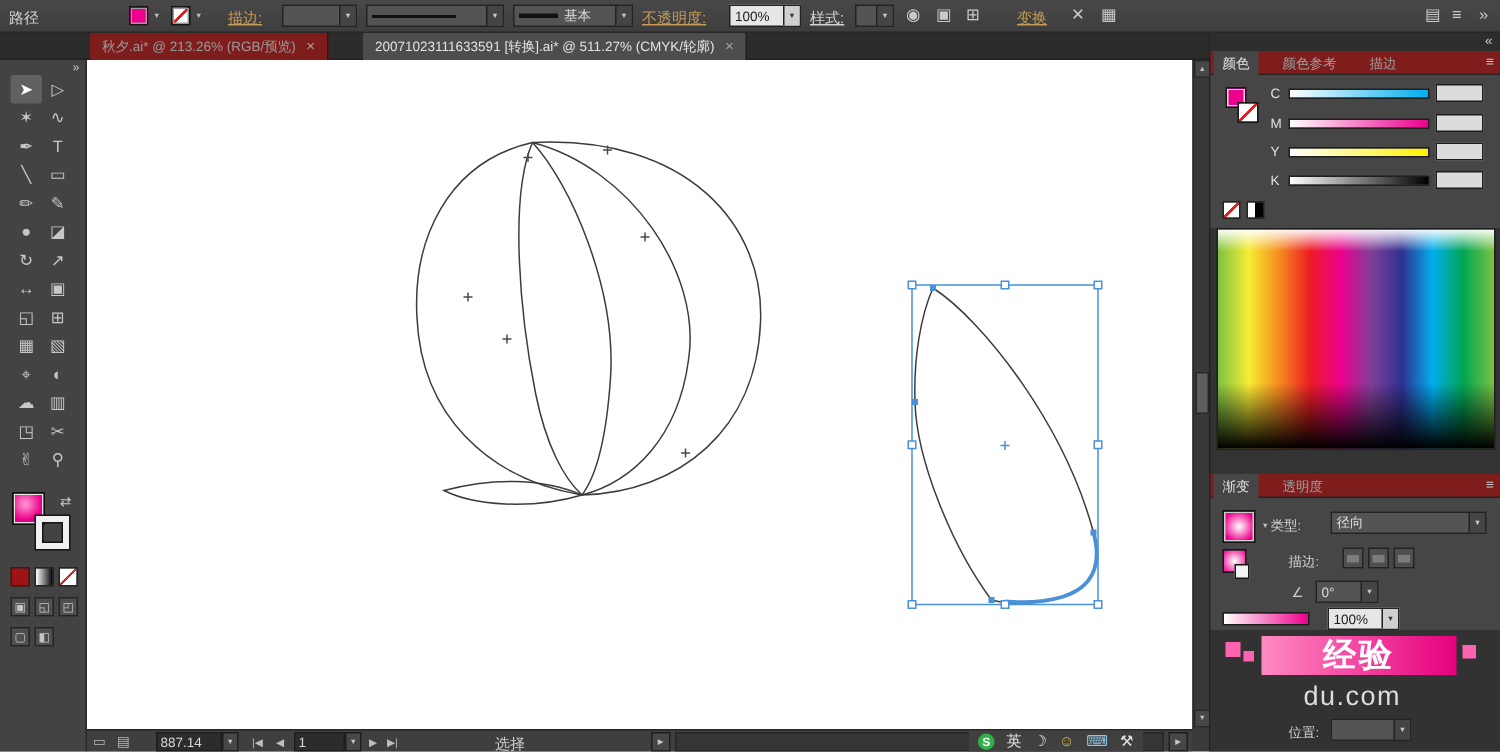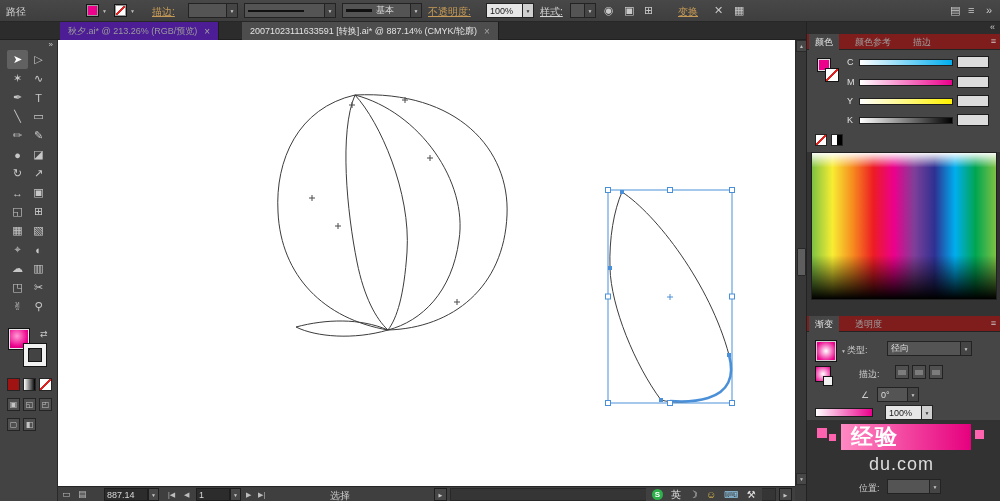--- a/index.html
+++ b/index.html
@@ -18,21 +18,21 @@
   .combo{height:15px;background:#545454;border:1px solid #232323;color:#ddd;font-size:9px;display:flex;align-items:center;padding-left:3px;cursor:pointer;}
   .combo.light{background:#e6e6e6;color:#1a1a1a;}
   .combo .dd{margin-left:auto;align-self:stretch;width:11px;background:#454545;border-left:1px solid #232323;color:#c9c9c9;font-size:5px;display:flex;align-items:center;justify-content:center;}
   .combo.light .dd{background:#cfcfcf;color:#333;}
   .cb-icon{color:#c9c9c9;font-size:11px;line-height:1;cursor:pointer;}
   .stroke-line{width:56px;height:2px;background:#111;}
   .brush-line{width:26px;height:3px;background:#111;margin-right:4px;}
   
   #tab-bar{left:0;top:22px;width:806px;height:18px;background:#2c2c2c;border-bottom:1px solid #202020;}
   .doc-tab{top:0;height:18px;display:flex;align-items:center;gap:7px;padding:0 8px;font-size:9px;border-right:1px solid #1d1d1d;cursor:pointer;white-space:nowrap;}
-  .doc-tab.inactive{background:#4c1d95;color:#9a9a9a;}
+  .doc-tab.inactive{background:#7f1d1d;color:#9a9a9a;}
   .doc-tab.active{background:#4d4d4d;color:#e3e3e3;}
   .tab-close{font-size:10px;color:#a5a5a5;cursor:pointer;}
   
   #toolbar{left:0;top:40px;width:58px;height:461px;background:#434343;border-right:1px solid #292929;}
   #tool-grid{position:absolute;left:7px;top:10px;display:grid;grid-template-columns:21px 21px;}
   .tool{width:21px;height:19px;display:flex;align-items:center;justify-content:center;font-size:11px;color:#c7c7c7;cursor:pointer;}
   .tool.active{background:#616161;border-radius:2px;color:#ffffff;}
   .fill-swatch{width:22px;height:22px;background:radial-gradient(circle at 40% 35%,#ff9bd4,var(--accent) 60%,#a50063);border:1px solid #111;box-shadow:inset 0 0 0 1px #e9e9e9;cursor:pointer;}
   .stroke-swatch{width:22px;height:22px;border:4px solid #f1f1f1;box-shadow:0 0 0 1px #141414, inset 0 0 0 1px #141414;background:transparent;cursor:pointer;}
   .tiny-btn{width:13px;height:13px;border:1px solid #242424;cursor:pointer;}
@@ -65,21 +65,21 @@
   #spectrum{background:
      linear-gradient(to bottom, rgba(255,255,255,.95) 0%, rgba(255,255,255,0) 10%, rgba(0,0,0,0) 70%, #000 100%),
      linear-gradient(to right,#7dc243,#f8ed33,#f68b1f,#ed1c24,var(--accent),#7f3f98,#2e3192,#00aeef,#00a551,#7dc243);
      border:1px solid #202020;cursor:crosshair;}
   .grad-swatch{width:22px;height:22px;background:radial-gradient(circle,#ffffff 0%,var(--accent) 75%);border:1px solid #141414;box-shadow:inset 0 0 0 1px #cfcfcf;cursor:pointer;}
   .p-label{font-size:9px;color:#cfcfcf;}
   .opt-box{width:14px;height:14px;border:1px solid #222;background:#505050;cursor:pointer;display:flex;align-items:center;justify-content:center;}
   .opt-inner{width:8px;height:5px;background:#7c7c7c;}
   .ramp{height:9px;border:1px solid #1d1d1d;background:linear-gradient(90deg,#ffffff,var(--accent));cursor:pointer;}
   
-  .wm-chip{background:linear-gradient(90deg,#ff8ac2,#e6007e);display:flex;align-items:center;justify-content:flex-start;padding:0 10px;}
+  .wm-chip{background:linear-gradient(90deg,#ff8ac2,#e6007e);display:flex;align-items:center;justify-content:center;padding:0 10px;}
   .wm-title{font-size:22px;font-weight:bold;color:#ffffff;letter-spacing:2px;}
   .wm-block{background:#ff63b0;}
   .wm-domain{font-size:18px;color:#dddddd;letter-spacing:1px;}
   
   #status-bar{left:58px;top:486px;width:737px;height:15px;background:#3f3f3f;border-top:1px solid #262626;}
   .sb-icon{font-size:9px;color:#b9b9b9;line-height:1;cursor:pointer;}
   .sb-input{background:#2c2c2c;border:1px solid #1e1e1e;color:#d8d8d8;font-size:9px;height:13px;padding:0 2px;}
   .sb-dd{width:11px;height:13px;background:#474747;border:1px solid #1e1e1e;color:#c6c6c6;font-size:5px;display:flex;align-items:center;justify-content:center;cursor:pointer;}
   .sb-nav{font-size:7px;color:#bdbdbd;cursor:pointer;}
   .sb-status{font-size:10px;color:#cccccc;}
@@ -131,21 +131,21 @@
     <span class="abs cb-icon" style="left:968px;top:5px;">≡</span>
     <span class="abs cb-icon" style="left:986px;top:5px;">»</span>
   </div>
 
   <div id="tab-bar" class="abs">
     <div class="abs doc-tab inactive" style="left:60px;">
       <span>秋夕.ai* @ 213.26% (RGB/预览)</span>
       <span class="tab-close">×</span>
     </div>
     <div class="abs doc-tab active" style="left:242px;">
-      <span>20071023111633591 [转换].ai* @ 887.14% (CMYK/轮廓)</span>
+      <span>20071023111633591 [转换].ai* @ 511.27% (CMYK/轮廓)</span>
       <span class="tab-close">×</span>
     </div>
   </div>
 
   <div id="toolbar" class="abs">
     <span class="abs cb-icon" style="right:4px;top:1px;font-size:8px;">»</span>
     <div id="tool-grid">
       <div class="tool active">➤</div>
       <div class="tool">▷</div>
       <div class="tool">✶</div>
@@ -261,21 +261,21 @@
     <div class="abs panel-tabs" style="top:294px;">
       <div class="abs ptab active" style="left:2px;">渐变</div>
       <div class="abs ptab" style="left:42px;">透明度</div>
       <span class="abs cb-icon" style="right:5px;top:3px;font-size:9px;">≡</span>
     </div>
 
     <div class="abs panel-body" style="left:0;top:310px;width:194px;height:88px;">
       <div class="abs grad-swatch" style="left:8px;top:8px;"></div>
       <span class="abs mini-dd" style="left:32px;top:12px;">▼</span>
       <span class="abs p-label" style="left:40px;top:12px;">类型:</span>
-      <div class="abs combo" style="left:80px;top:9px;width:85px;">
+      <div class="abs combo" style="left:80px;top:9px;width:104px;">
         <span>径向</span>
         <span class="dd">▼</span>
       </div>
       <div class="abs" style="left:8px;top:34px;width:16px;height:16px;background:radial-gradient(circle,#fff,var(--accent));border:1px solid #141414;"></div>
       <div class="abs" style="left:16px;top:44px;width:10px;height:10px;background:#f2f2f2;border:1px solid #141414;"></div>
       <span class="abs p-label" style="left:52px;top:36px;">描边:</span>
       <div class="abs opt-box" style="left:88px;top:33px;">
           <div class="opt-inner"></div>
         </div>
       <div class="abs opt-box" style="left:105px;top:33px;">

